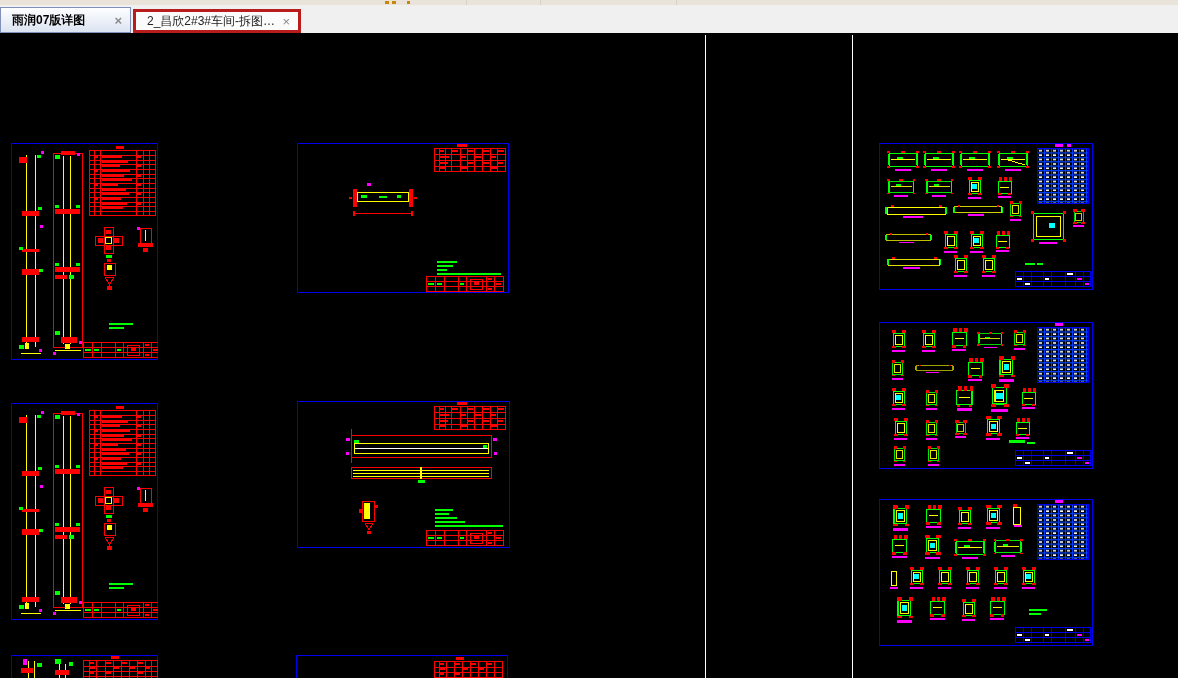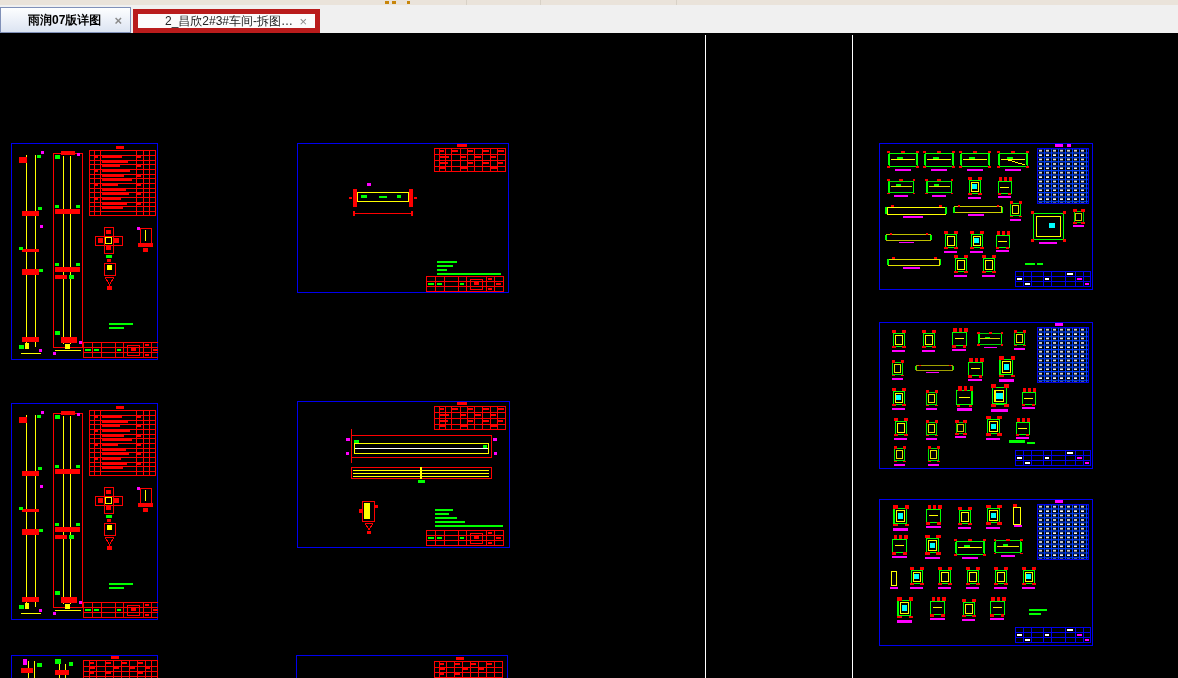--- a/index.html
+++ b/index.html
@@ -6,22 +6,22 @@
   #app{position:relative;width:1178px;height:678px;overflow:hidden;background:#000;
        font-family:"Liberation Sans","DejaVu Sans",sans-serif;}
   
   #top-strip{position:absolute;left:0;top:0;width:1178px;height:5px;background:#eae3da;}
   .strip-mark{position:absolute;top:1px;width:4px;height:3px;background:#c8860a;}
   .strip-sep{position:absolute;top:0;width:1px;height:5px;background:#d8d1c6;}
   #tab-bar{position:absolute;left:0;top:5px;width:1178px;height:28px;background:#f0f0f0;}
   .tab{position:absolute;box-sizing:border-box;display:flex;align-items:center;cursor:default;}
   .tab.active{left:0;top:2px;width:131px;height:26px;background:linear-gradient(#fdfeff,#dce4f2);
       border:1px solid #8090b8;font-weight:bold;}
-  .tab.inactive{left:133px;top:4px;width:187px;height:24px;background:#fbfbfb;border:5px solid #b91c1c;}
-  .tab-label{font-size:12px;color:#000;padding-left:27px;white-space:nowrap;overflow:hidden;flex:1;}
+  .tab.inactive{left:133px;top:4px;width:168px;height:24px;background:#fbfbfb;border:3px solid #b91c1c;}
+  .tab-label{font-size:12px;color:#000;padding-left:11px;white-space:nowrap;overflow:hidden;flex:1;}
   .tab.inactive .tab-label{color:#222;}
   .tab-close{font-size:13px;color:#8a8a8a;padding:0 8px 0 4px;}
   
   #canvas{position:absolute;left:0;top:33px;width:1178px;height:645px;background:#000;overflow:hidden;}
   .vdiv{position:absolute;top:2px;width:1px;height:643px;background:#fff;}
   #parts-title{position:absolute;left:891px;top:38px;color:#fff;font-size:37px;letter-spacing:9px;
       font-weight:400;white-space:nowrap;}
   .sheet{position:absolute;}
   svg{display:block;}
   .sB{stroke:#0000ee;fill:none;stroke-width:1}

